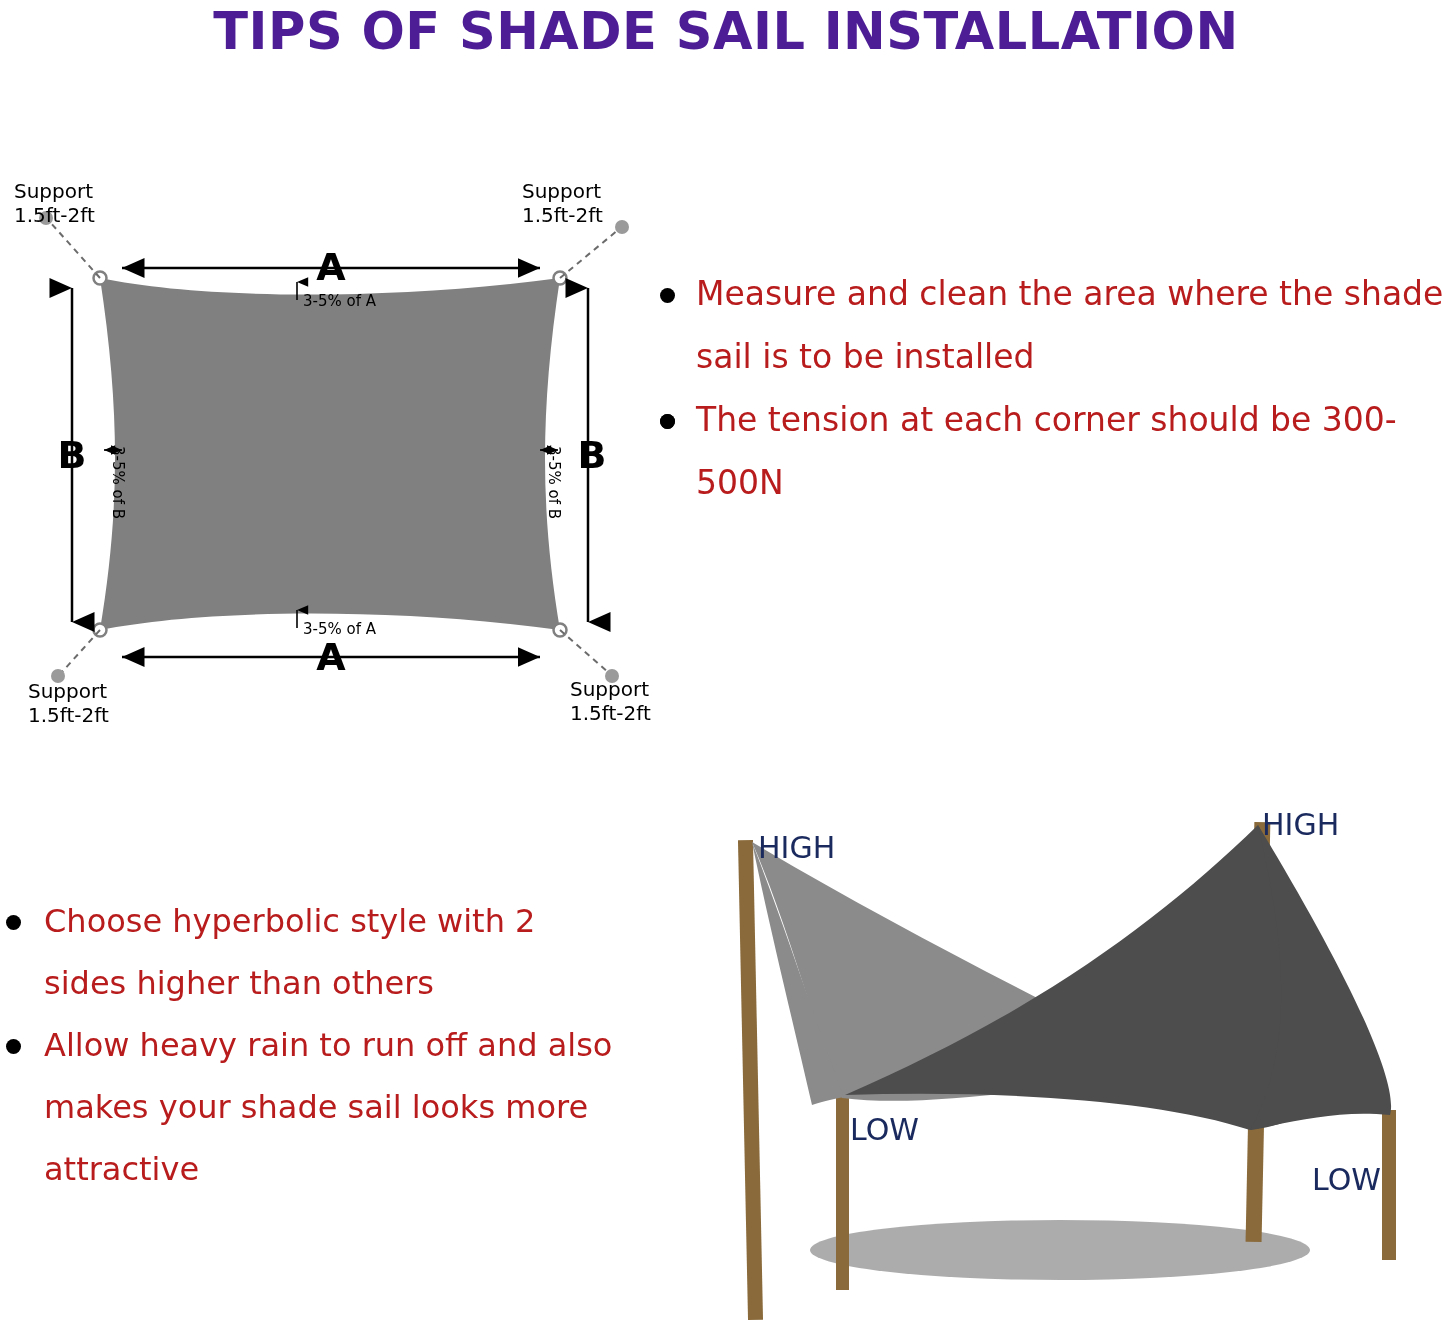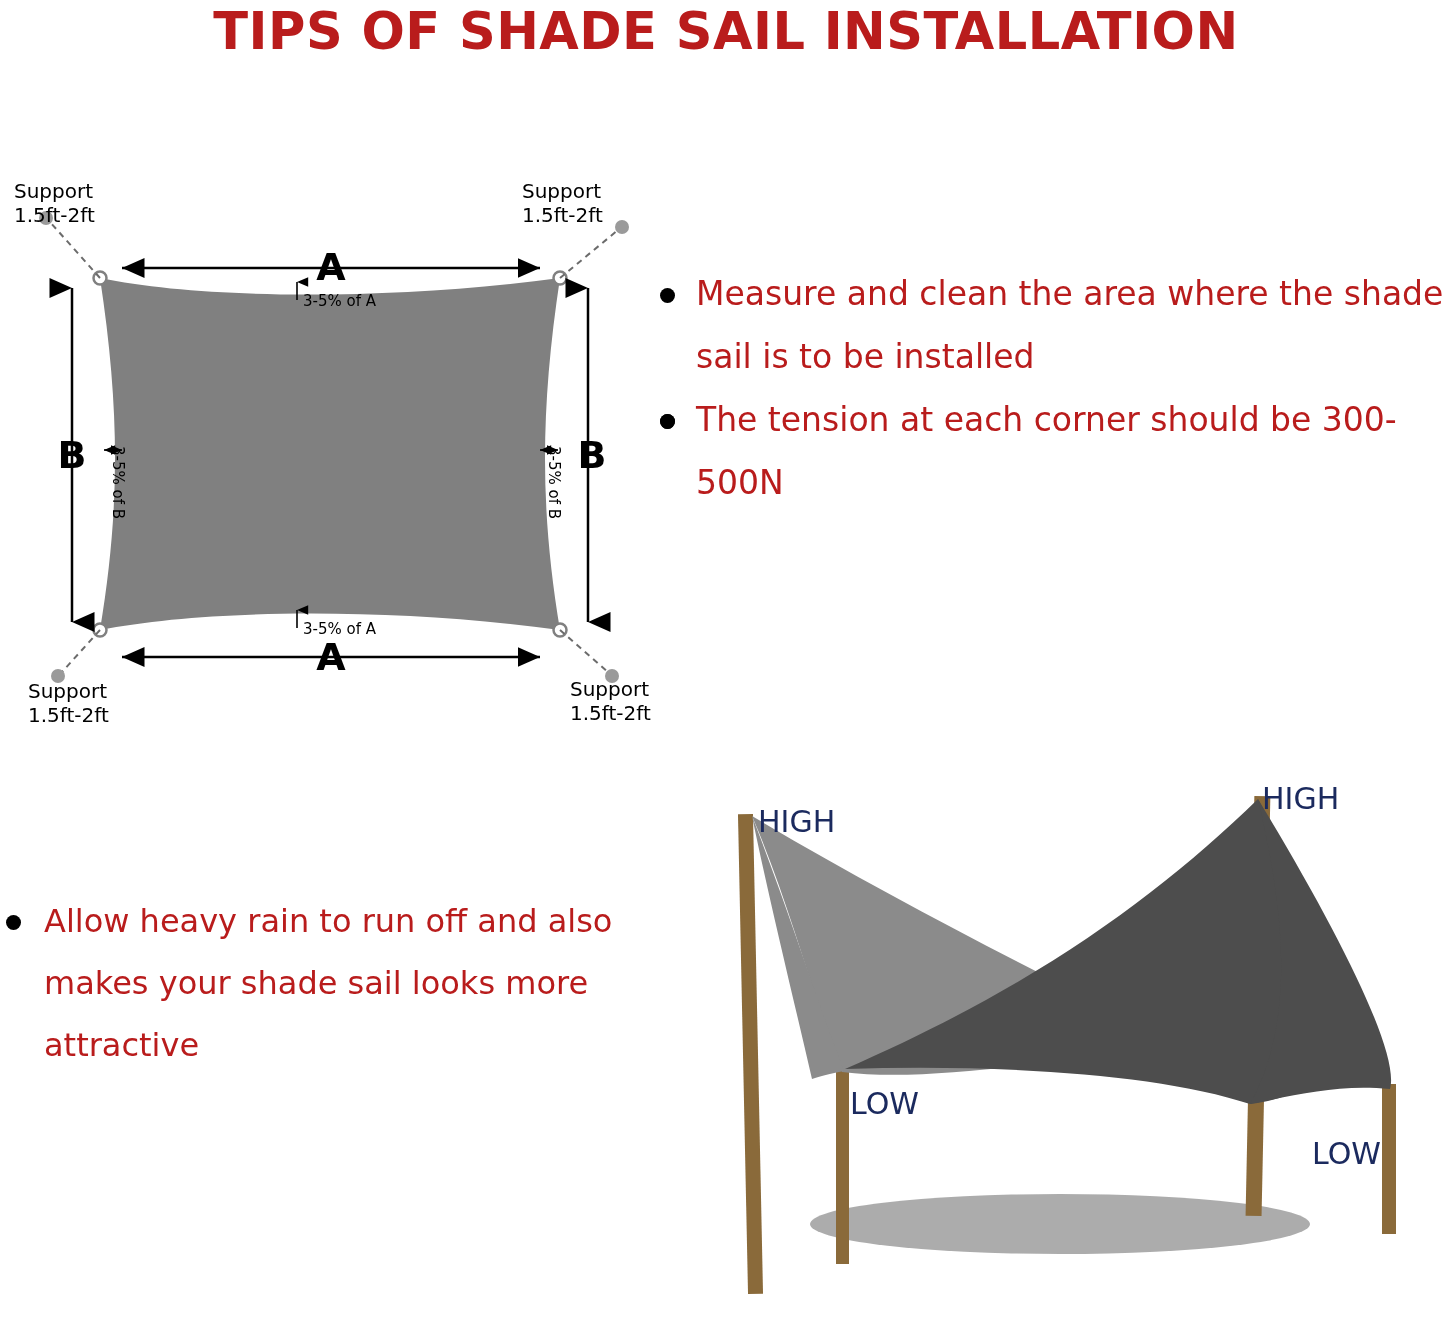--- a/index.html
+++ b/index.html
@@ -20,21 +20,21 @@
   .title {
     position: absolute;
     top: 2px;
     left: 0;
     width: 1452px;
     text-align: center;
     font-family: "DejaVu Sans", sans-serif;
     font-weight: bold;
     font-size: 51px;
     letter-spacing: 0.5px;
-    color: #b91c1c;
+    color: #4c1d95;
     white-space: nowrap;
   }
 
   
   .diagram-rect {
     position: absolute;
     left: 0px;
     top: 160px;
     width: 660px;
     height: 570px;
@@ -84,21 +84,21 @@
     left: 6px;
     top: 25px;
     width: 15px;
     height: 15px;
   }
 
   
   .diagram-hyper {
     position: absolute;
     left: 640px;
-    top: 754px;
+    top: 780px;
     width: 812px;
     height: 545px;
   }
   .diagram-hyper svg { display: block; }
 
   .lbl {
     font-family: "DejaVu Sans", sans-serif;
   }
 </style>
 </head>
@@ -208,20 +208,24 @@
       <span class="dot"></span>
       <span>The tension at each corner should be 300-500N</span>
     </li>
   </ul>
 </div>
 
 <div class="bullets-left">
   <ul class="blist left">
     <li>
       <span class="dot"></span>
+      <span>Choose hyperbolic style with 2 sides higher than others</span>
+    </li>
+    <li>
+      <span class="dot"></span>
       <span>Allow heavy rain to run off and also makes your shade sail looks more attractive</span>
     </li>
   </ul>
 </div>
 
 <div class="diagram-hyper">
   <svg width="812" height="545" viewBox="0 0 812 545" xmlns="http://www.w3.org/2000/svg">
 
     <ellipse cx="420" cy="470" rx="250" ry="30" fill="#9e9e9e" opacity="0.85"></ellipse>
 

